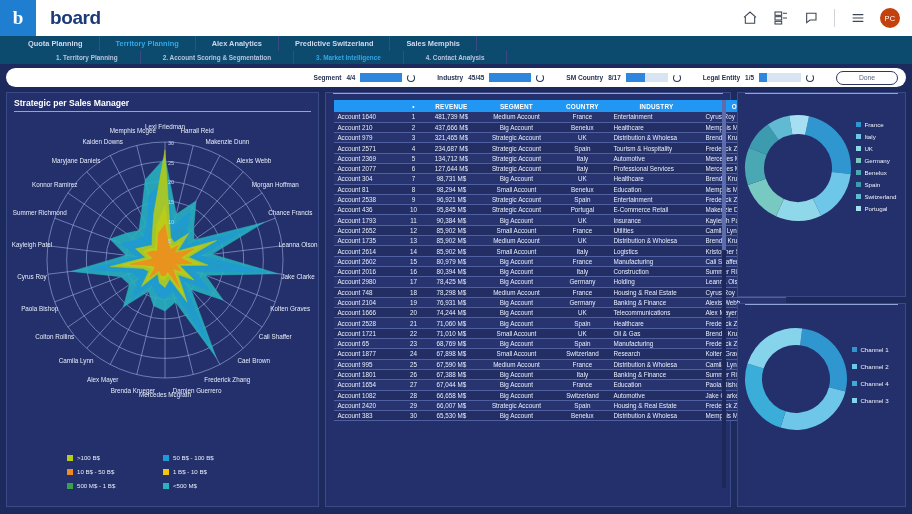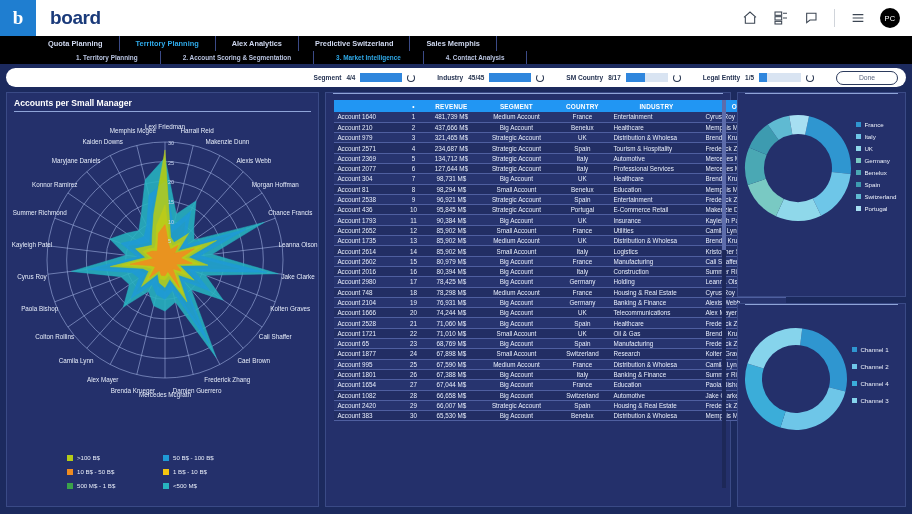--- a/index.html
+++ b/index.html
@@ -13,24 +13,24 @@
   
   .appbar{ height:36px; background:#ffffff; display:flex; align-items:center; position:relative; }
   .logo-square{ width:36px; height:36px; background:#1f7ed0; display:flex; align-items:center; justify-content:center; }
   .logo-square span{ color:#fff; font-size:19px; font-weight:700; font-family:"Liberation Serif", serif; }
   .brand{ margin-left:14px; font-size:19px; font-weight:700; color:#1a3a7a; letter-spacing:-.4px; }
   .appbar-title{ position:absolute; left:0; right:0; text-align:center; color:#26303f; font-size:13px; pointer-events:none; }
   .appbar-right{ margin-left:auto; display:flex; align-items:center; gap:14px; padding-right:12px; }
   .hicon{ width:17px; height:17px; color:#3c4653; display:flex; align-items:center; justify-content:center; }
   .hicon svg{ width:16px; height:16px; }
   .divider-v{ width:1px; height:18px; background:#d0d4da; }
-  .avatar{ width:20px; height:20px; border-radius:50%; background:#000000; color:#fff; font-size:7.5px; display:flex; align-items:center; justify-content:center; letter-spacing:.3px;}
+  .avatar{ width:20px; height:20px; border-radius:50%; background:#c2410c; color:#fff; font-size:7.5px; display:flex; align-items:center; justify-content:center; letter-spacing:.3px;}
 
   
-  .navwrap{ background:#000000;padding-left:20px; }
+  .navwrap{ background:#0c4a6e; }
   .navrow1{ display:flex; align-items:center; height:15px; padding-left:12px; }
   .navrow1 .tab{ color:#cfd8ef; font-size:7.4px; font-weight:700; padding:0 16px; white-space:nowrap; border-right:1px solid #3b4a86; line-height:15px; }
   .navrow1 .tab.active{ color:#2fa9e8; }
   .navrow2{ display:flex; align-items:center; height:13px; padding-left:34px; }
   .navrow2 .sub{ color:#b9c4e0; font-size:6.4px; font-weight:700; padding:0 22px; white-space:nowrap; border-right:1px solid #3b4a86; line-height:13px;}
   .navrow2 .sub.active{ color:#2fa9e8; }
 
   
   .filterbar{ margin:4px 6px 0 6px; height:19px; background:#ffffff; border-radius:10px; display:flex; align-items:center; padding:0 8px; }
   .fspacer{ flex:1; }
@@ -181,21 +181,21 @@
         </div>
         <div class="fclear"></div>
       </div>
     </div>
   <div class="done-btn">Done</div>
 </div>
 
 <div class="board">
 
   <div class="panel col-radar">
-    <div class="panel-title">Accounts per Small Manager</div>
+    <div class="panel-title">Strategic per Sales Manager</div>
     <div class="panel-rule"></div>
     <div class="radar-area" id="radar-area">
         <svg width="316" height="300">
           <circle cx="158" cy="148" r="19.666666666666668" fill="none" stroke="#9fb0e0" stroke-width="0.6"></circle>
           <circle cx="158" cy="148" r="39.333333333333336" fill="none" stroke="#9fb0e0" stroke-width="0.6"></circle>
           <circle cx="158" cy="148" r="59" fill="none" stroke="#9fb0e0" stroke-width="0.6"></circle>
           <circle cx="158" cy="148" r="78.66666666666667" fill="none" stroke="#9fb0e0" stroke-width="0.6"></circle>
           <circle cx="158" cy="148" r="98.33333333333333" fill="none" stroke="#9fb0e0" stroke-width="0.6"></circle>
           <circle cx="158" cy="148" r="118" fill="none" stroke="#9fb0e0" stroke-width="0.6"></circle>
           <line x1="158" y1="148" x2="158" y2="30" stroke="#9fb0e0" stroke-width="0.6"></line>

